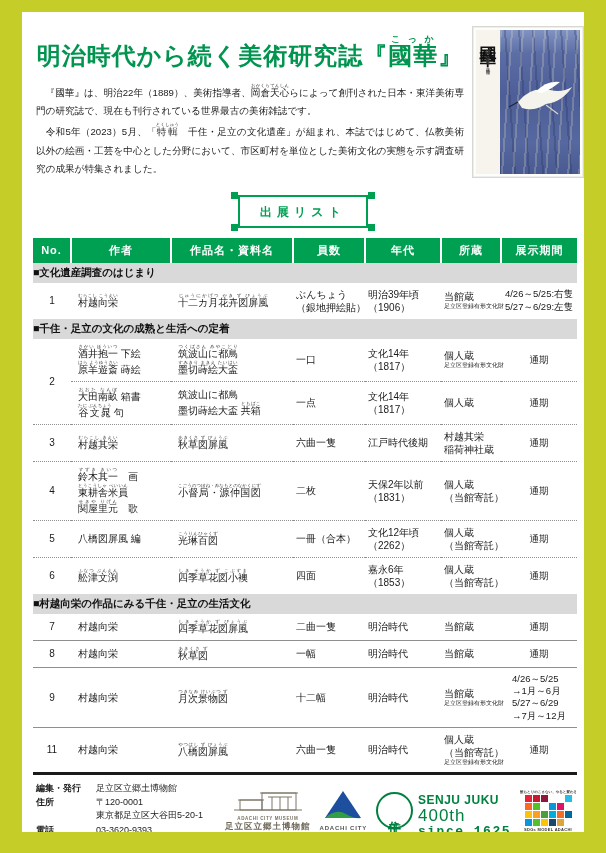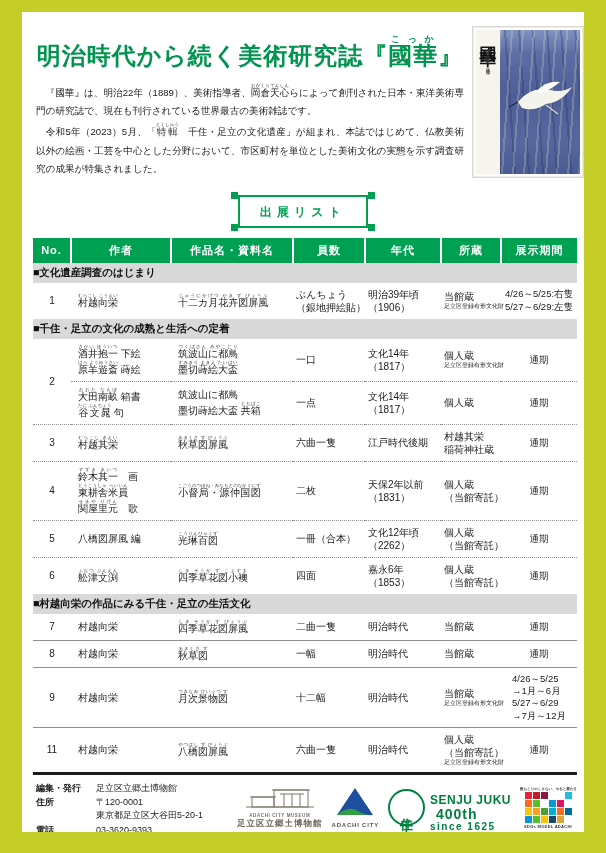--- a/index.html
+++ b/index.html
@@ -69,22 +69,22 @@
   .museum-cap-en{font-size:4.5px;letter-spacing:0.6px;color:#76705f;font-weight:bold;}
   .museum-cap-ja{font-size:8.5px;color:#6d6757;font-weight:bold;letter-spacing:1px;}
   .adachi-cap{font-size:6px;color:#555;letter-spacing:0.8px;margin-top:1px;font-weight:bold;}
   .senju{display:flex;align-items:center;gap:5px;}
   .senju-seal{width:37px;height:37px;border:2.5px solid #00813f;border-radius:50%;display:flex;
     align-items:center;justify-content:center;box-sizing:border-box;}
   .senju-seal span{writing-mode:vertical-rl;color:#00813f;font-weight:bold;font-size:13px;
     font-family:"Liberation Serif","DejaVu Serif",serif;line-height:1;}
   .senju-text{text-align:left;color:#00813f;line-height:1;}
   .senju-l1{font-size:12px;font-weight:bold;letter-spacing:0.5px;margin-top:10px;}
-  .senju-l2{font-size:14px;font-weight:bold;letter-spacing:1px;margin:1px 6px;}
-  .senju-l3{font-size:10px;font-weight:bold;letter-spacing:1.5px;}
+  .senju-l2{font-size:17px;font-weight:normal;letter-spacing:1px;margin:1px 0;}
+  .senju-l3{font-size:13px;font-weight:bold;letter-spacing:1.5px;font-family:Liberation Mono, monospace;}
   .sdgs{width:56px;}
   .sdgs-top{font-size:3.5px;color:#333;white-space:nowrap;overflow:hidden;font-weight:bold;}
   .sdgs-grid{display:grid;grid-template-columns:repeat(6,7px);gap:1px;justify-content:center;margin:1px 0;}
   .sdgs-grid i{width:7px;height:7px;display:block;}
   .sdgs-bottom{font-size:4px;color:#333;font-weight:bold;letter-spacing:0.3px;}
 </style>
 </head>
 <body>
 
 <div class="page">

